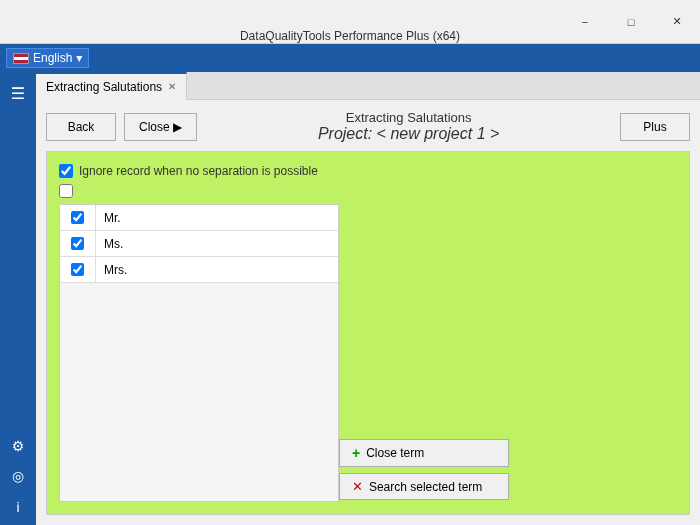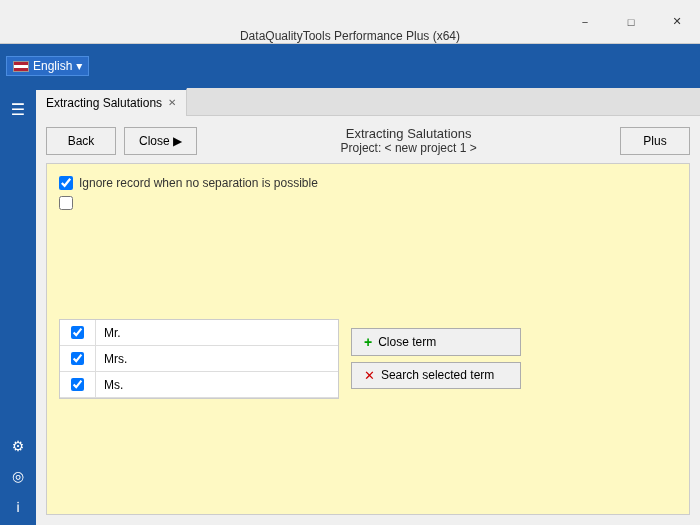--- a/index.html
+++ b/index.html
@@ -45,21 +45,21 @@
       font-size: 11px;
       cursor: pointer;
       color: #333;
       background: transparent;
       border: none;
     }
 
     
     .lang-bar {
       background: #1c5aa6;
-      height: 44px;
+      height: 28px;
       display: flex;
       align-items: center;
       padding: 0 6px;
       flex-shrink: 0;
     }
     .lang-selector {
       background: #2a6cc7;
       border: 1px solid #4a8ce0;
       color: white;
       font-size: 12px;
@@ -171,28 +171,29 @@
     .header-center {
       flex: 1;
       text-align: center;
     }
     .header-title {
       font-size: 13px;
       font-weight: normal;
       color: #333;
     }
     .header-subtitle {
-      font-size: 12px;
-      color: #333;
+      font-size: 16px;
+      color: #333;
+      font-style: italic;
     }
 
     
     .form-area {
       flex: 1;
-      background: #fef9c3;
+      background: #bef264;
       border: 1px solid #ccc;
       padding: 12px;
       display: flex;
       flex-direction: column;
       overflow: hidden;
     }
 
     .checkbox-row {
       display: flex;
       align-items: center;
@@ -211,24 +212,22 @@
 
     .salutation-label {
       font-size: 12px;
       color: #333;
       margin-top: 8px;
       margin-bottom: 4px;
     }
 
     .salutation-table-wrapper {
       display: flex;
-      gap: 12px;
-      flex: 1;
-      overflow: hidden;
-      align-items: center;
+      flex: 1;
+      overflow: hidden;
     }
 
     .salutation-list {
       width: 280px;
       border: 1px solid #ccc;
       background: #f5f5f5;
       overflow-y: auto;
       flex-shrink: 0;
     }
 
@@ -369,27 +368,27 @@
             <div class="salutation-row">
               <div class="salutation-check-cell">
                 <input type="checkbox" checked="" style="">
               </div>
               <div class="salutation-text-cell">Mr.</div>
             </div>
             <div class="salutation-row">
               <div class="salutation-check-cell">
                 <input type="checkbox" checked="" style="">
               </div>
-              <div class="salutation-text-cell">Mrs.</div>
+              <div class="salutation-text-cell">Ms.</div>
             </div>
             <div class="salutation-row">
               <div class="salutation-check-cell">
                 <input type="checkbox" checked="" style="">
               </div>
-              <div class="salutation-text-cell">Ms.</div>
+              <div class="salutation-text-cell">Mrs.</div>
             </div>
             <div class="salutation-empty"></div>
           </div>
 
           <div class="right-buttons">
             <button class="action-btn">
               <span class="plus-icon">+</span>
               <span>Close term</span>
             </button>
             <button class="action-btn">

